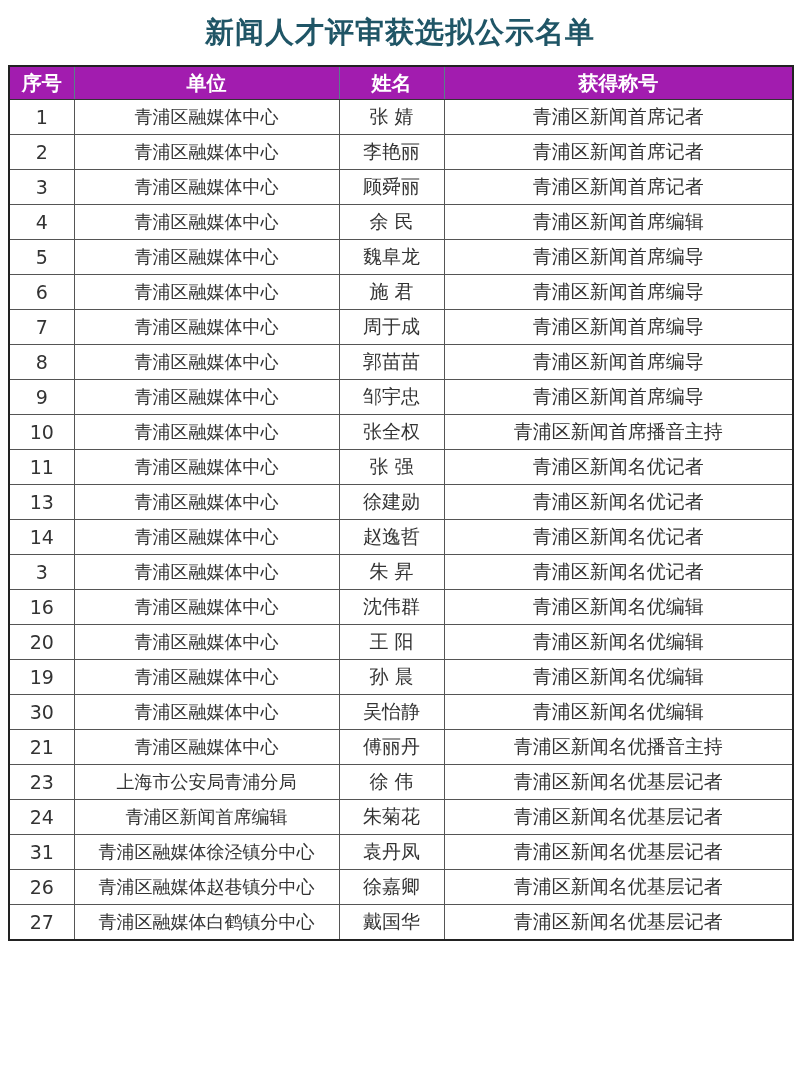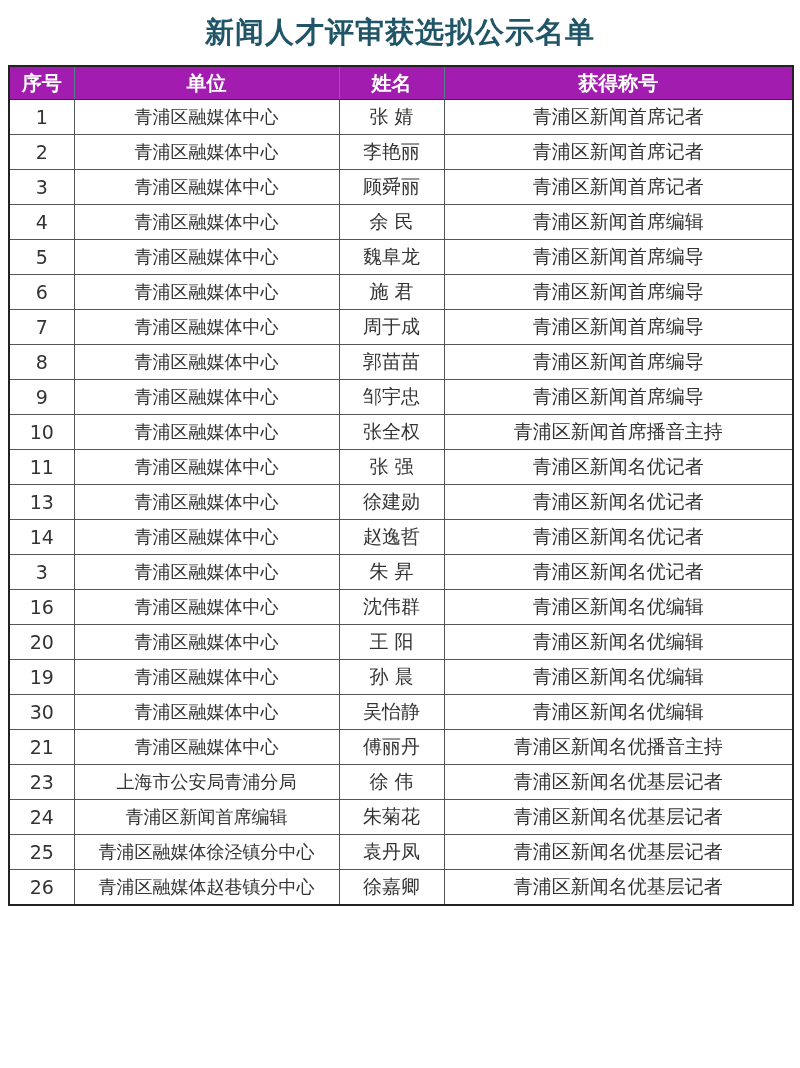--- a/index.html
+++ b/index.html
@@ -205,25 +205,31 @@
         <td class="name">徐 伟</td>
         <td class="title">青浦区新闻名优基层记者</td>
       </tr>
       <tr>
         <td class="idx">24</td>
         <td class="unit">青浦区新闻首席编辑</td>
         <td class="name">朱菊花</td>
         <td class="title">青浦区新闻名优基层记者</td>
       </tr>
       <tr>
-        <td class="idx">25</td>
+        <td class="idx">31</td>
         <td class="unit">青浦区融媒体徐泾镇分中心</td>
         <td class="name">袁丹凤</td>
         <td class="title">青浦区新闻名优基层记者</td>
       </tr>
       <tr>
         <td class="idx">26</td>
         <td class="unit">青浦区融媒体赵巷镇分中心</td>
         <td class="name">徐嘉卿</td>
+        <td class="title">青浦区新闻名优基层记者</td>
+      </tr>
+      <tr>
+        <td class="idx">27</td>
+        <td class="unit">青浦区融媒体白鹤镇分中心</td>
+        <td class="name">戴国华</td>
         <td class="title">青浦区新闻名优基层记者</td>
       </tr>
     </tbody>
 </table>
 
 </body></html>

